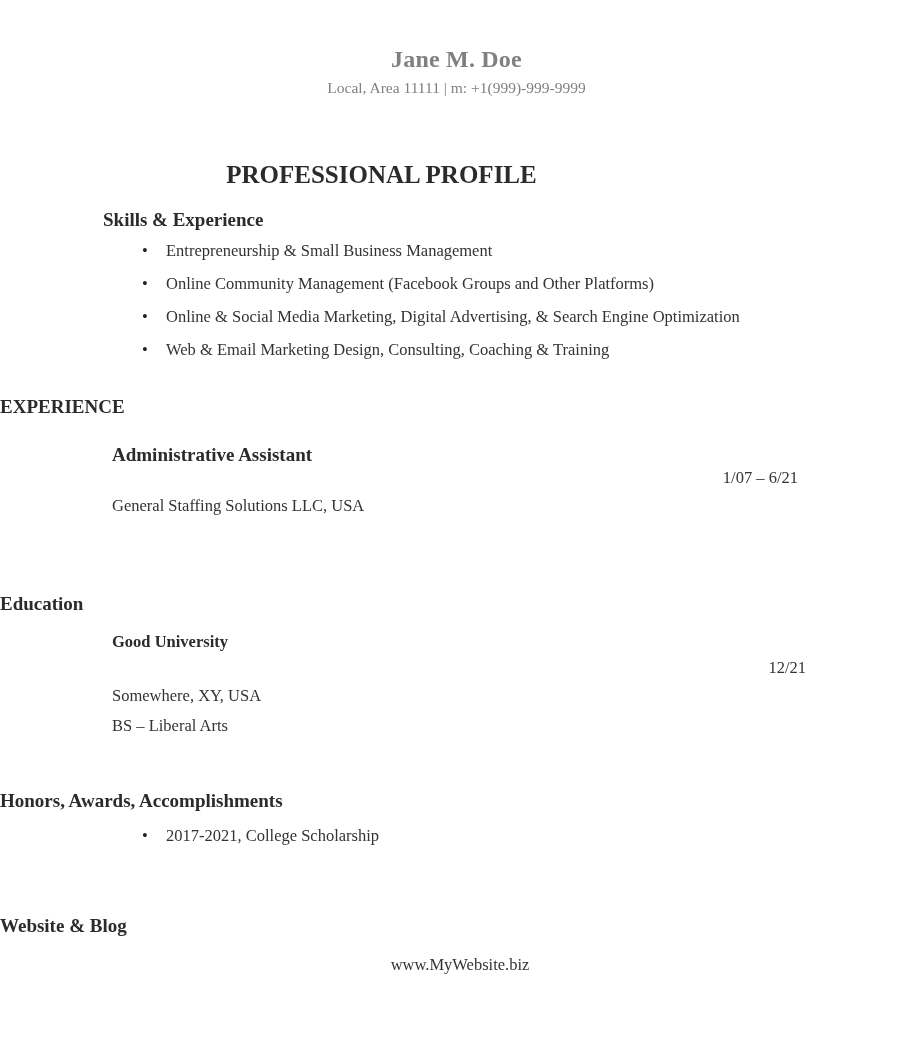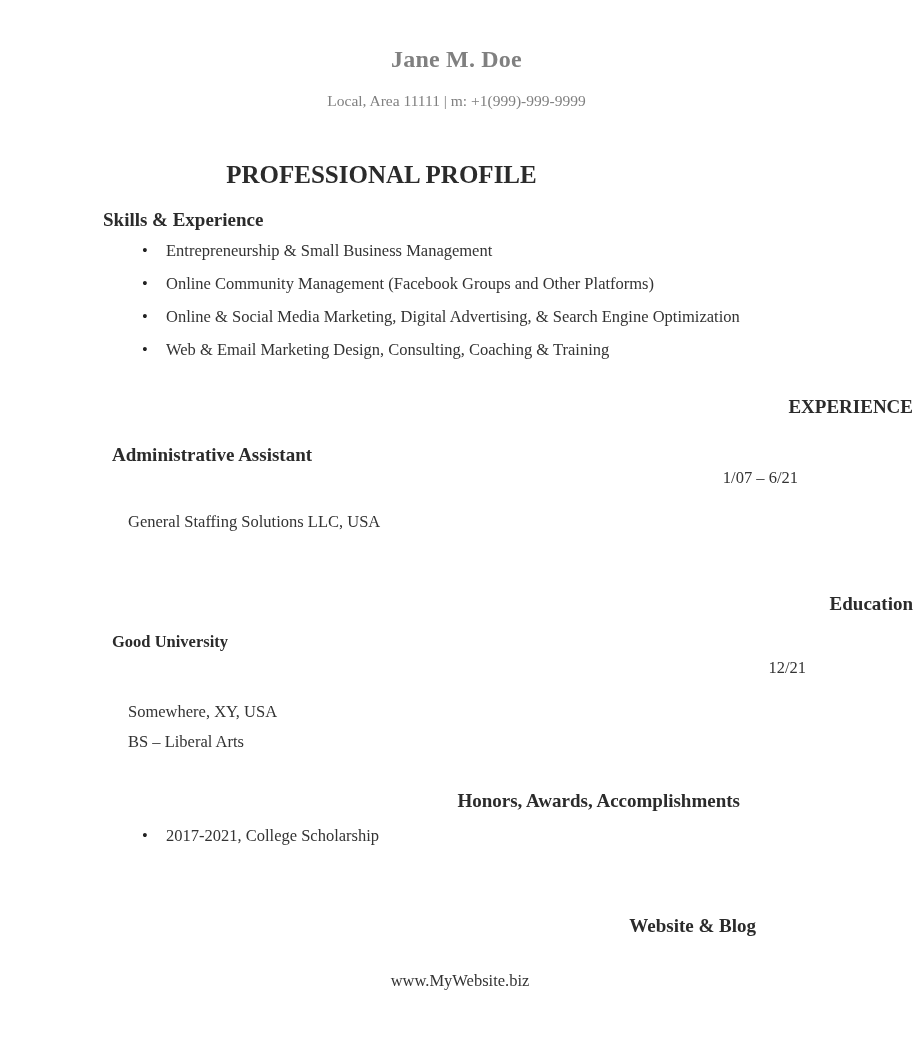--- a/index.html
+++ b/index.html
@@ -34,55 +34,55 @@
     font-size: 24px;
     font-weight: bold;
     color: #808080;
     letter-spacing: 0.2px;
     line-height: 1.15;
     margin: 0;
   }
   .contact-line {
     font-size: 15.5px;
     color: #808080;
-    margin: 18px 0 0 0;
+    margin: 5px 0 0 0;
     line-height: 1.2;
   }
 
   
   .section-title-major {
     text-align: center;
     font-size: 25px;
     font-weight: bold;
     color: #2b2b2b;
     margin: 0;
     line-height: 1.2;
   }
   .section-title {
-    text-align: right;
+    text-align: left;
     font-size: 19px;
     font-weight: bold;
     color: #2b2b2b;
     margin: 0;
     line-height: 1.2;
   }
   .subsection-title {
     font-size: 19px;
     font-weight: bold;
     color: #2b2b2b;
     margin: 0;
     line-height: 1.2;
   }
 
   
   .body-line {
     font-size: 16.5px;
     color: #333333;
     line-height: 1.25;
-    margin: 16px;
+    margin: 0;
   }
   .entry-title {
     font-size: 19px;
     font-weight: bold;
     color: #2b2b2b;
     line-height: 1.2;
     margin: 0;
   }
   .entry-title-small {
     font-size: 16.5px;

